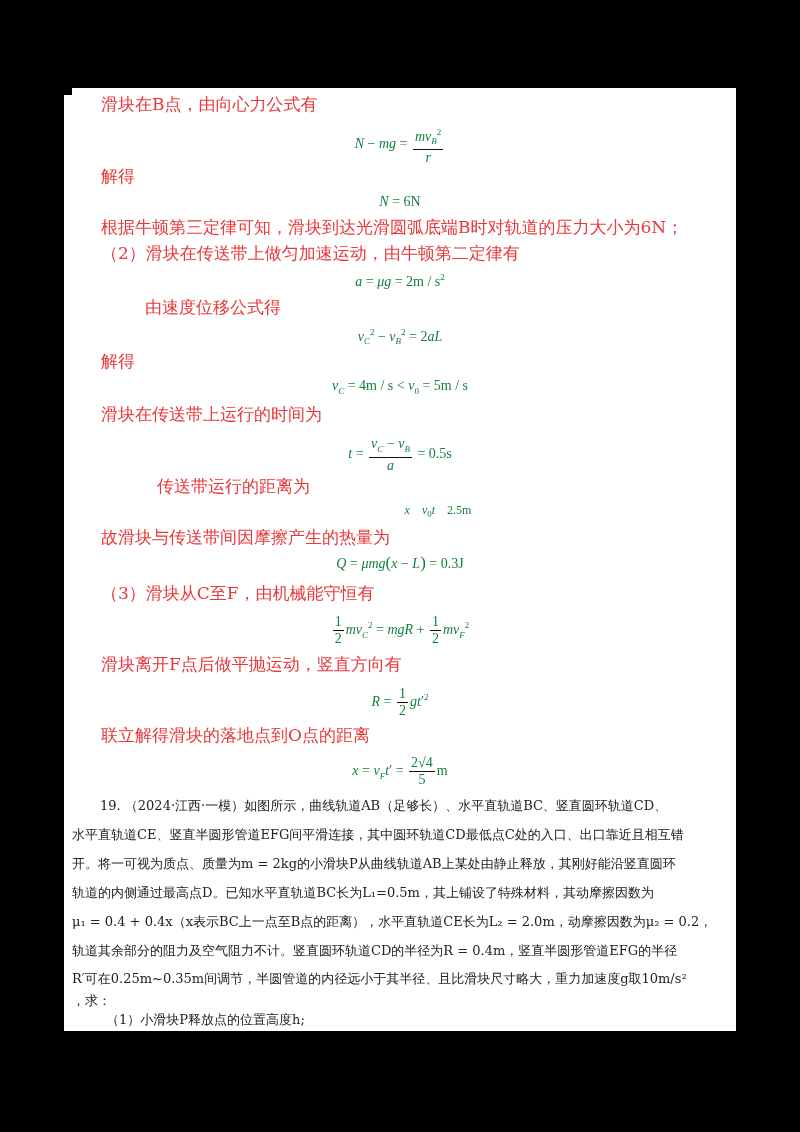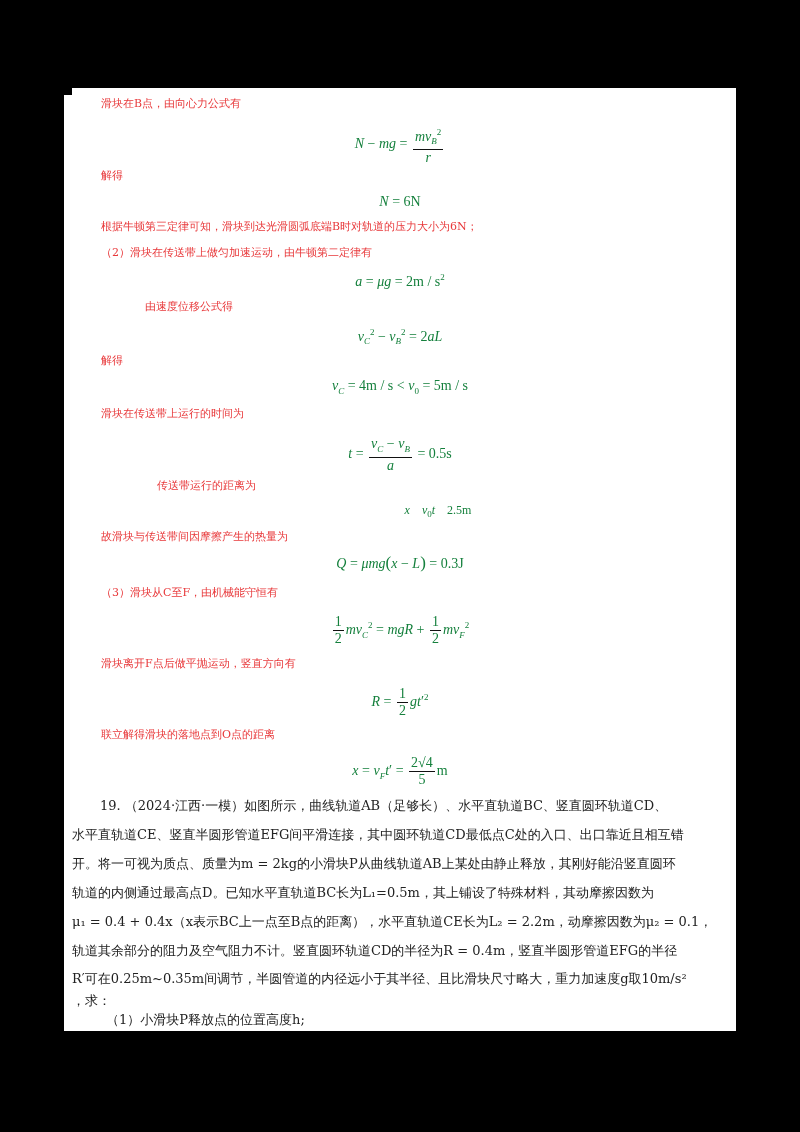--- a/index.html
+++ b/index.html
@@ -1,20 +1,20 @@
 <!DOCTYPE html>
 <html><head>
 <meta charset="utf-8">
 <style>
   html, body { margin:0; padding:0; }
   body { width:800px; height:1132px; background:#000; position:relative; overflow:hidden;
          font-family:"DejaVu Serif","Liberation Serif",serif; }
   .page { position:absolute; left:64px; top:88px; width:672px; height:943px; background:#fff; }
   .notch { position:absolute; left:64px; top:88px; width:8px; height:7px; background:#000; }
-  .line { position:absolute; white-space:nowrap; font-size:11px; line-height:18px; }
+  .line { position:absolute; white-space:nowrap; font-size:17px; line-height:18px; }
   .red { color:#e8383a; }
   .eq { position:absolute; white-space:nowrap; color:#15803d; font-family:"Liberation Serif","DejaVu Serif",serif;
         font-size:14px; line-height:18px; left:0; width:800px; text-align:center; }
   .eq i { font-style:italic; }
   .frac { display:inline-block; vertical-align:middle; text-align:center; margin:0 2px; }
   .frac > span { display:block; line-height:16px; }
   .frac > .num { border-bottom:1px solid #111; padding:0 2px; }
   sub, sup { font-size:9px; }
   .prob { color:#222; font-size:13px; line-height:18px; position:absolute; white-space:nowrap; }
 </style>
@@ -60,17 +60,17 @@
   <i>x</i> = <i>v</i><sub><i>F</i></sub><i>t</i>′ = <span class="frac"><span class="num">2√4</span><span>5</span></span>m
 </div>
 
 <div class="prob" style="left:100px;top:797px;text-align:right;">
   <span>19.</span>
   <span>（2024·江西·一模）</span><span>如图所示，曲线轨道AB（足够长）、水平直轨道BC、竖直圆环轨道CD、</span>
 </div>
 <div class="prob" style="left:72px;top:826px;">水平直轨道CE、竖直半圆形管道EFG间平滑连接，其中圆环轨道CD最低点C处的入口、出口靠近且相互错</div>
 <div class="prob" style="left:72px;top:855px;">开。将一可视为质点、质量为m = 2kg的小滑块P从曲线轨道AB上某处由静止释放，其刚好能沿竖直圆环</div>
 <div class="prob" style="left:72px;top:884px;">轨道的内侧通过最高点D。已知水平直轨道BC长为L₁=0.5m，其上铺设了特殊材料，其动摩擦因数为</div>
-<div class="prob" style="left:72px;top:913px;">μ₁ = 0.4 + 0.4x（x表示BC上一点至B点的距离），水平直轨道CE长为L₂ = 2.2m，动摩擦因数为μ₂ = 0.1，</div>
+<div class="prob" style="left:72px;top:913px;">μ₁ = 0.4 + 0.4x（x表示BC上一点至B点的距离），水平直轨道CE长为L₂ = 2.0m，动摩擦因数为μ₂ = 0.2，</div>
 <div class="prob" style="left:72px;top:942px;">轨道其余部分的阻力及空气阻力不计。竖直圆环轨道CD的半径为R = 0.4m，竖直半圆形管道EFG的半径</div>
 <div class="prob" style="left:72px;top:970px;">R′可在0.25m~0.35m间调节，半圆管道的内径远小于其半径、且比滑块尺寸略大，重力加速度g取10m/s²</div>
 <div class="prob" style="left:72px;top:992px;">，求：</div>
 <div class="prob" style="left:106px;top:1011px;">（1）小滑块P释放点的位置高度h;</div>
 
 </body></html>

